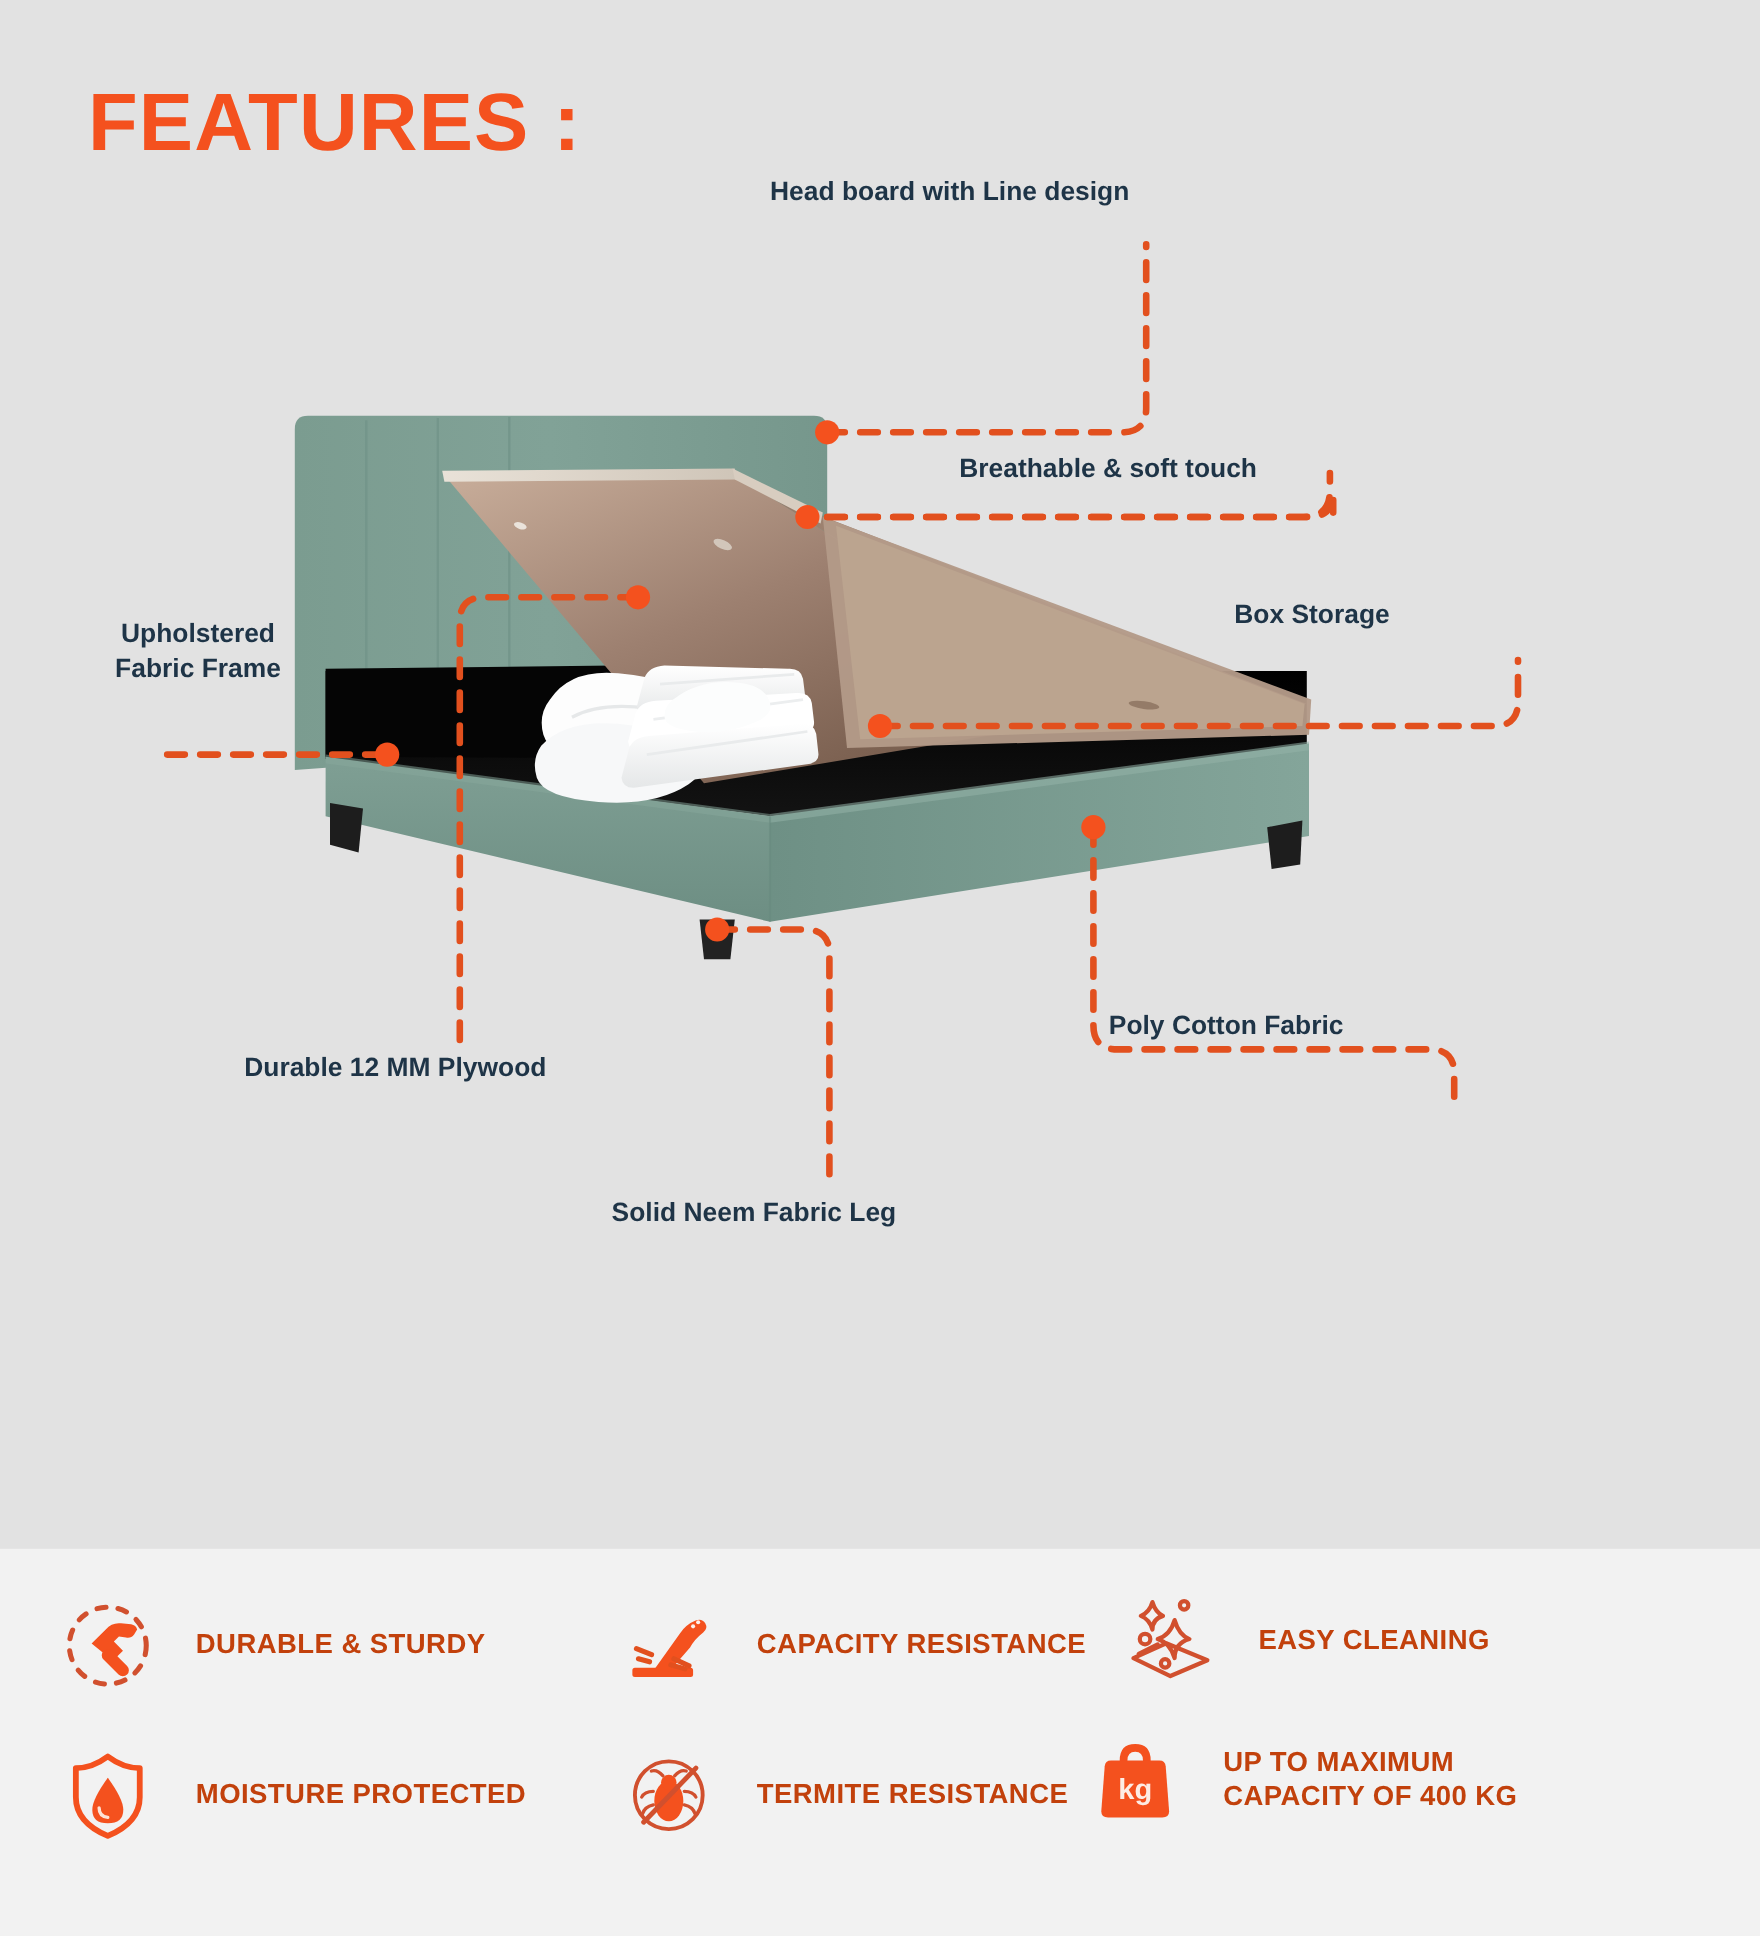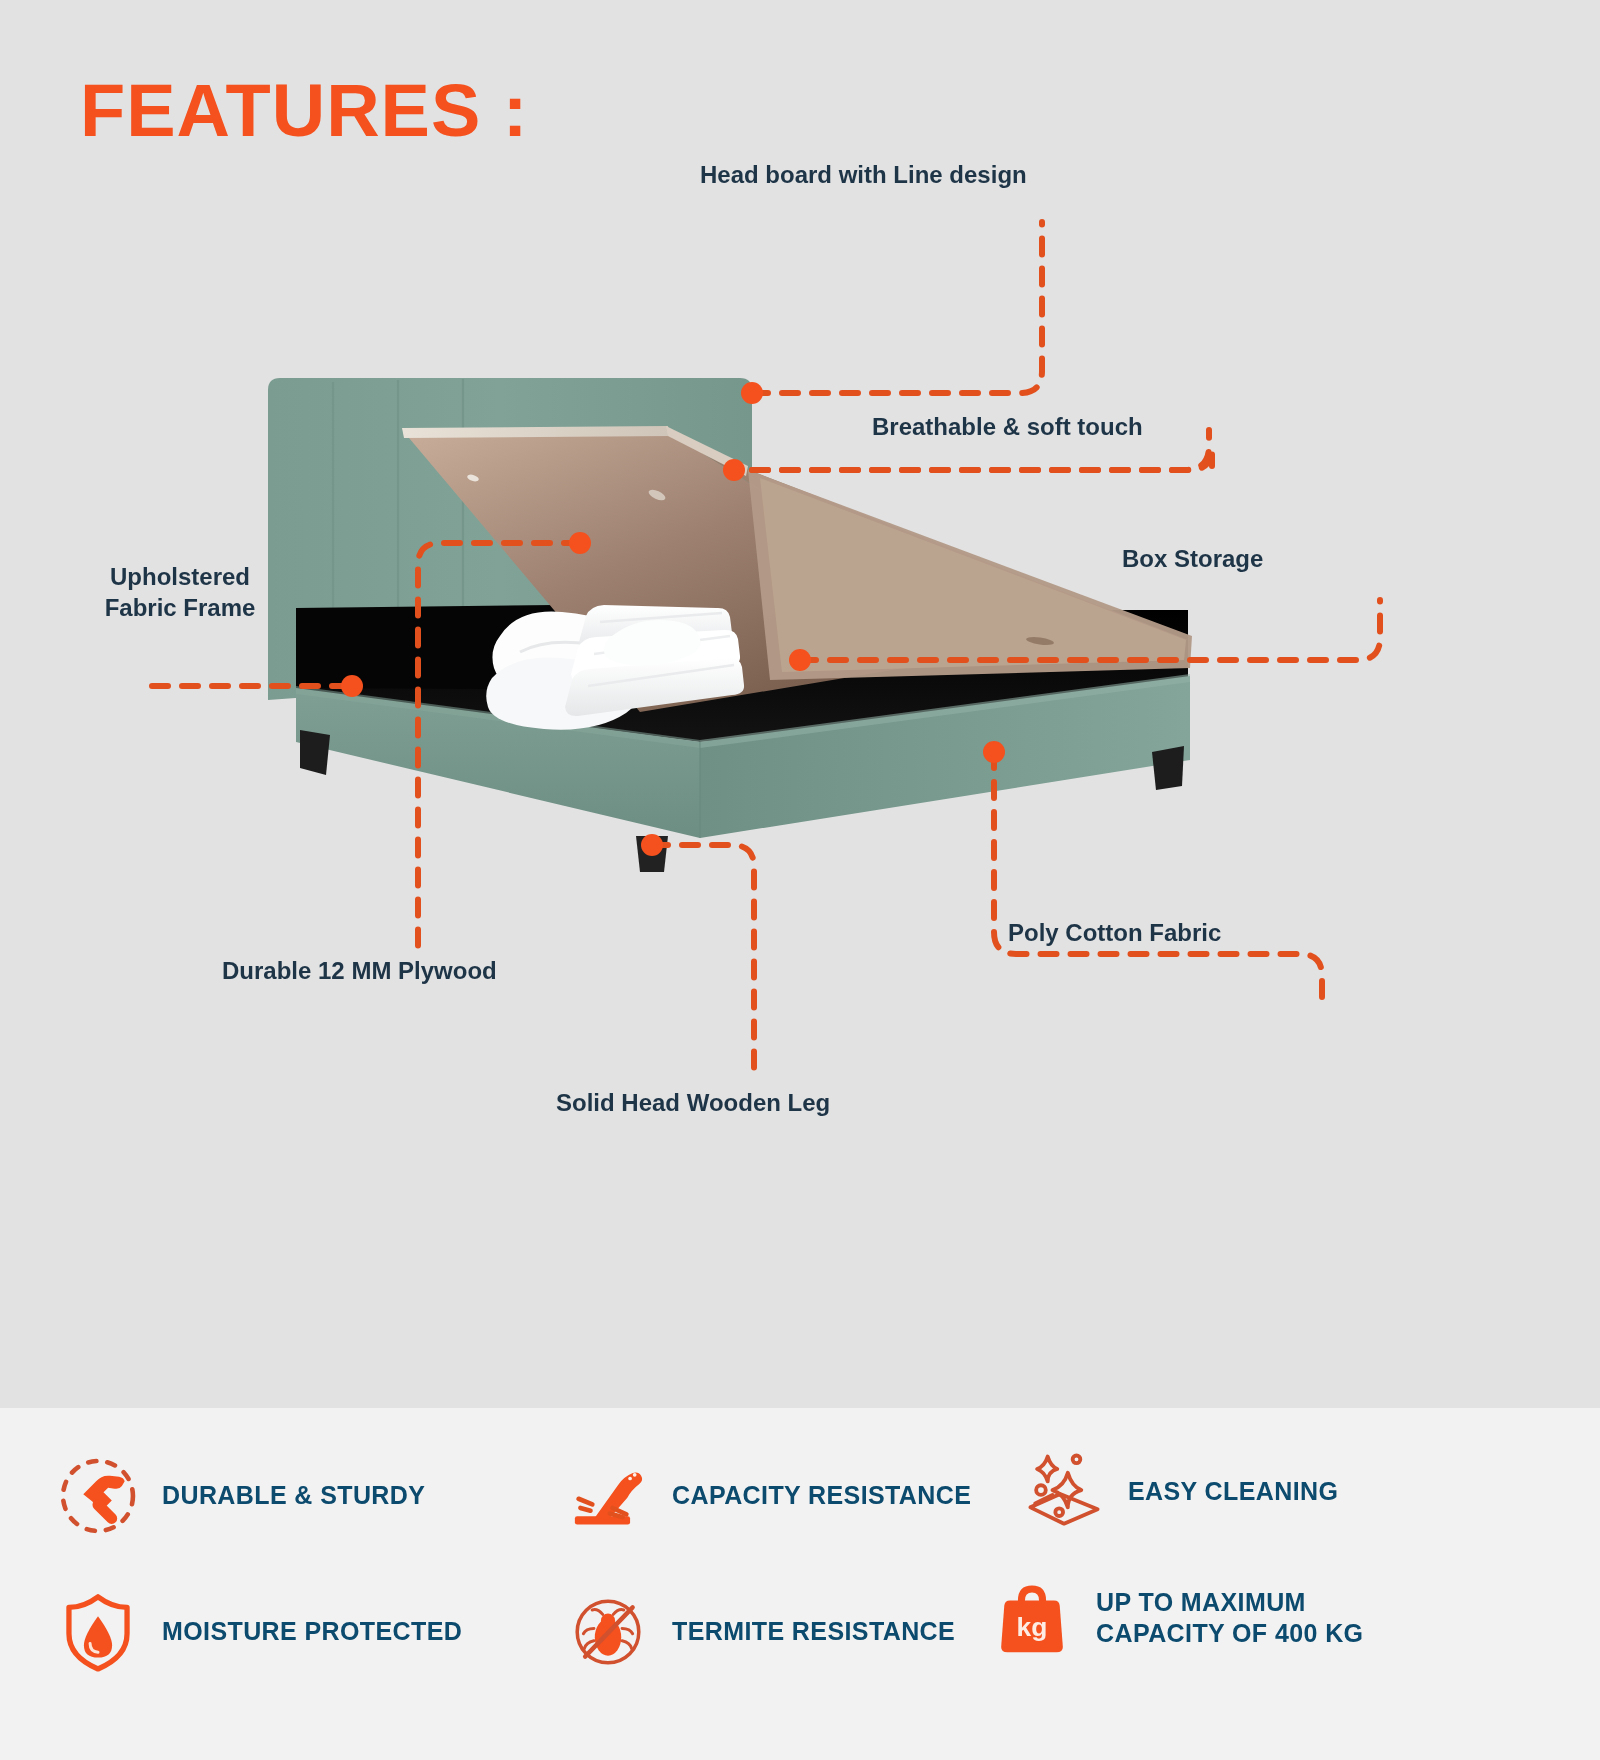--- a/index.html
+++ b/index.html
@@ -48,22 +48,22 @@
   }
   .feat{
     position:absolute;
     display:flex;align-items:center;
   }
   .feat-ico{
     width:104px;height:104px;flex:0 0 104px;
     display:flex;align-items:center;justify-content:center;
   }
   .feat-txt{
-    margin-left:12px;
-    color:#0c4a6e;
+    margin-left:28px;
+    color:#c2410c;
     font-size:25px;font-weight:bold;
     letter-spacing:.4px;
     line-height:1.26;
     white-space:pre-line;
   }
 </style>
 </head>
 <body>
 
 <div id="root">
@@ -204,21 +204,21 @@
 
   <div class="label" style="left:872px;top:412px;">Breathable &amp; soft touch</div>
 
   <div class="label" style="left:1122px;top:544px;">Box Storage</div>
 
   <div class="label center" style="left:40px;top:562px;width:280px;">Upholstered
 Fabric Frame</div>
 
   <div class="label" style="left:222px;top:956px;">Durable 12 MM Plywood</div>
 
-  <div class="label" style="left:556px;top:1088px;">Solid Head Wooden Leg</div>
+  <div class="label" style="left:556px;top:1088px;">Solid Neem Fabric Leg</div>
 
   <div class="label" style="left:1008px;top:918px;">Poly Cotton Fabric</div>
 
   <div class="feat-grid">
 
     <div class="feat" style="left:46px;top:36px;">
       <span class="feat-ico">
         <svg viewBox="0 0 100 100" width="92" height="92">
           <circle cx="50" cy="50" r="38" fill="none" stroke="#d1502e" stroke-width="5" stroke-linecap="round" stroke-dasharray="9 12"></circle>
           <path d="M34,48 L48,34 q6,-7 15,-6 l10,1 q5,1 6,5 l-3,5 q-3,4 -8,3 l-7,-1 l-5,5 l9,9 l-10,10 Z" fill="#f4511e"></path>

